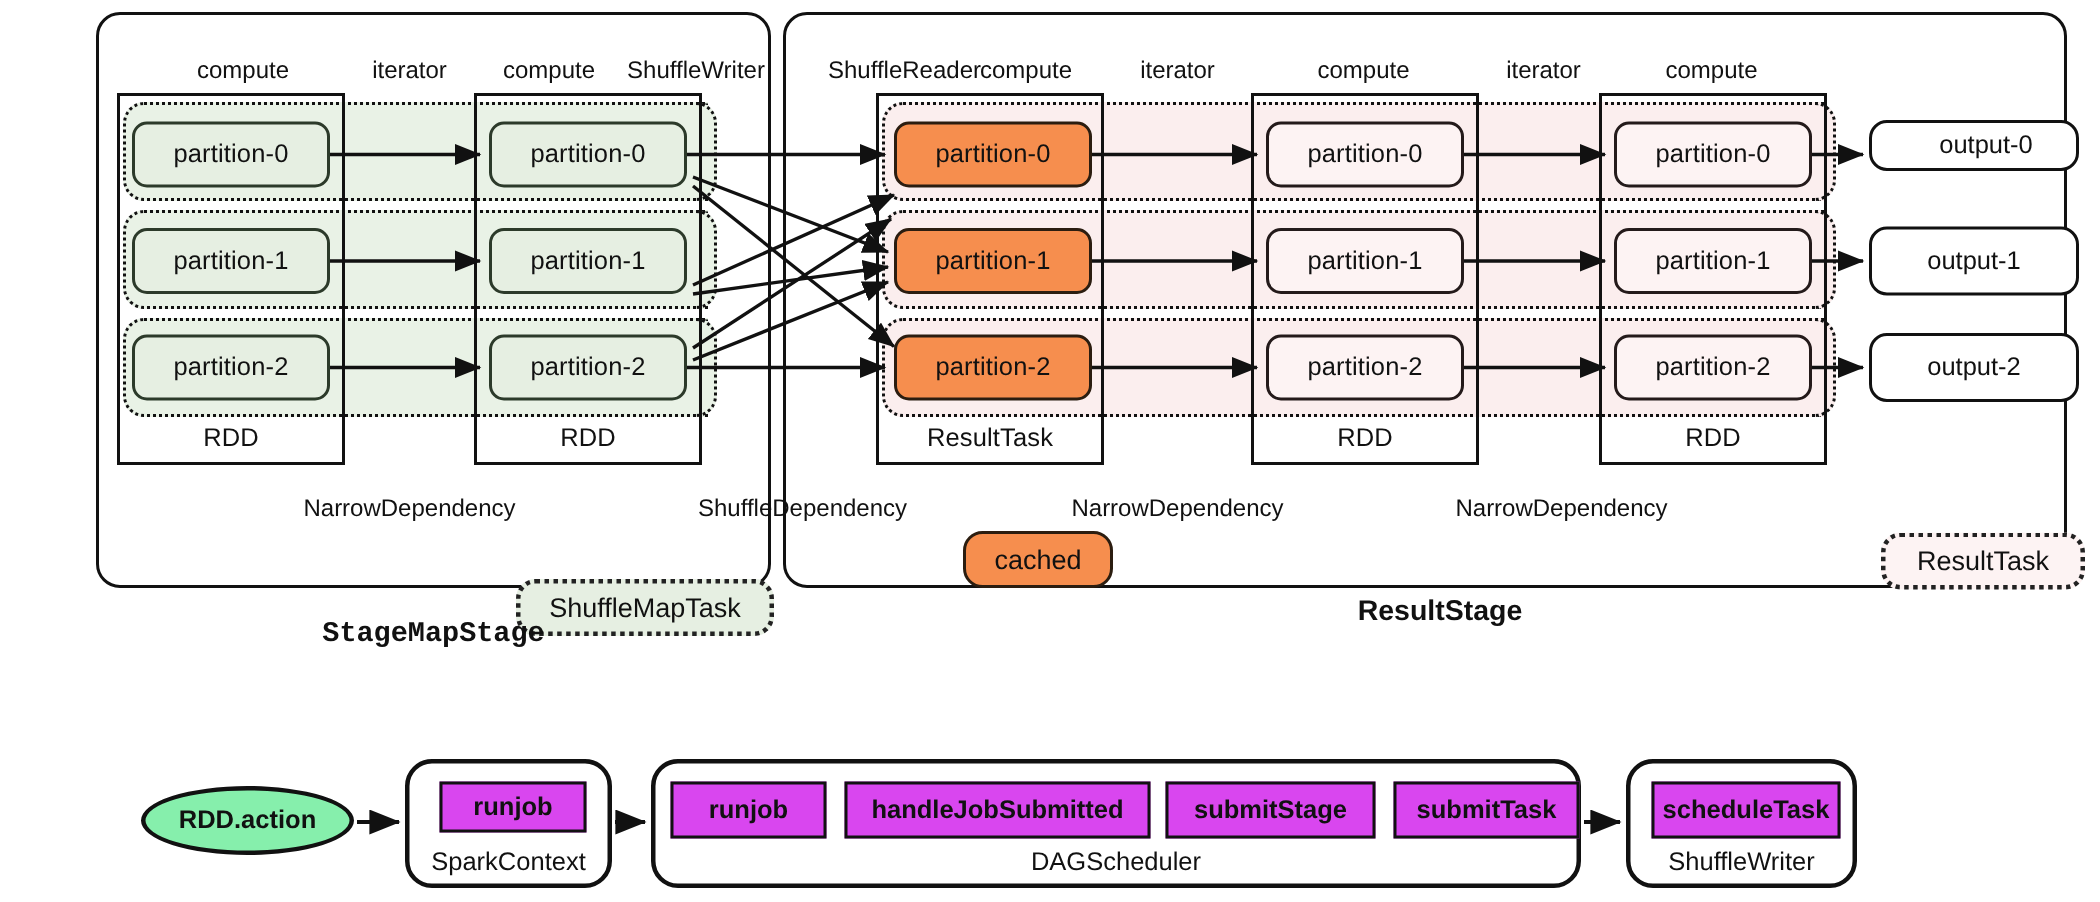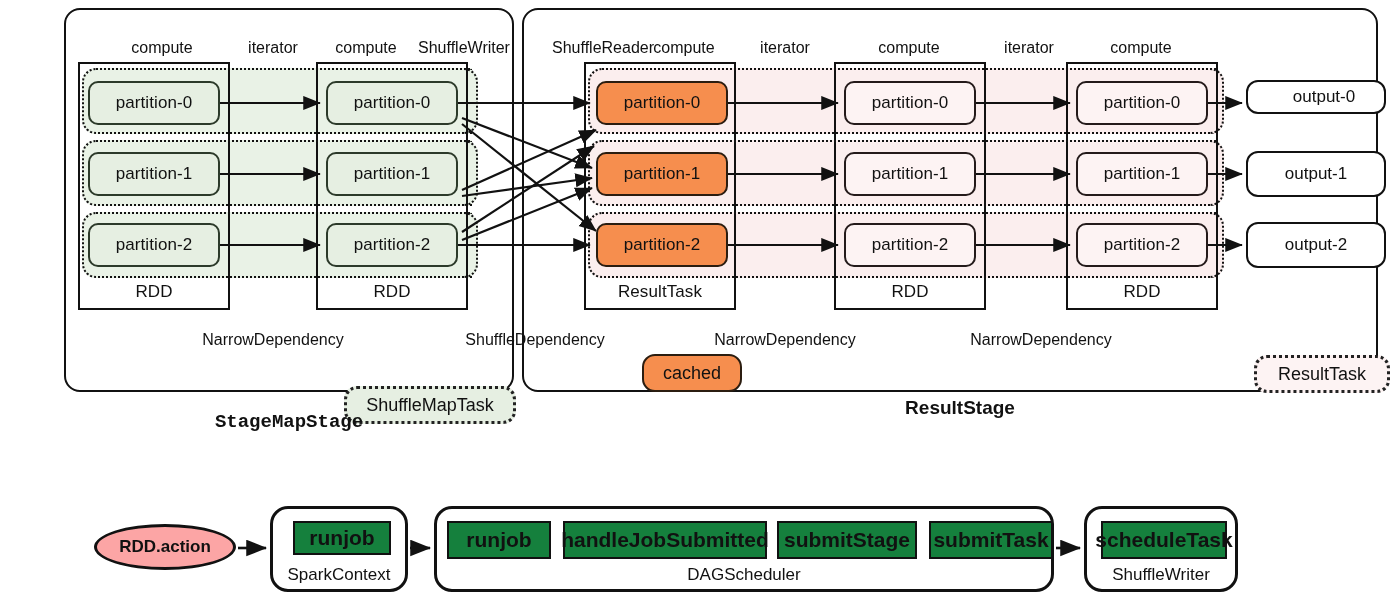--- a/index.html
+++ b/index.html
@@ -44,25 +44,25 @@
          font-size:18px;border-radius:13px;white-space:nowrap;}
   .badge.green-dot{background:#e6efe2;border:3px dotted #222;}
   .badge.pink-dot{background:#fdf3f3;border:3px dotted #222;}
   .badge.orange-solid{background:#f68e4e;border:2px solid #2b1d10;}
 
   
   .stage-title{position:absolute;font-size:19px;font-weight:bold;white-space:nowrap;text-align:center;}
 
   
   .flow-round{border:3px solid #111;border-radius:18px;background:#fff;}
-  .flow-inner{border:2px solid #111;background:#15803d;display:flex;align-items:center;
-              justify-content:center;font-size:21px;font-weight:bold;white-space:nowrap;}
+  .flow-inner{border:2px solid #111;background:#d946ef;display:flex;align-items:center;
+              justify-content:center;font-size:17px;font-weight:bold;white-space:nowrap;}
   .flow-caption{position:absolute;left:0;right:0;bottom:4px;text-align:center;
                 font-size:17px;color:#111;white-space:nowrap;}
-  .ellipse{border:3px solid #111;border-radius:50%;background:#fca5a5;
+  .ellipse{border:3px solid #111;border-radius:50%;background:#86efac;
            display:flex;align-items:center;justify-content:center;
            font-size:17px;font-weight:bold;}
 
   svg.overlay{position:absolute;left:0;top:0;width:1400px;height:601px;pointer-events:none;}
 </style>
 </head>
 <body>
 
 <div id="canvas">
 

